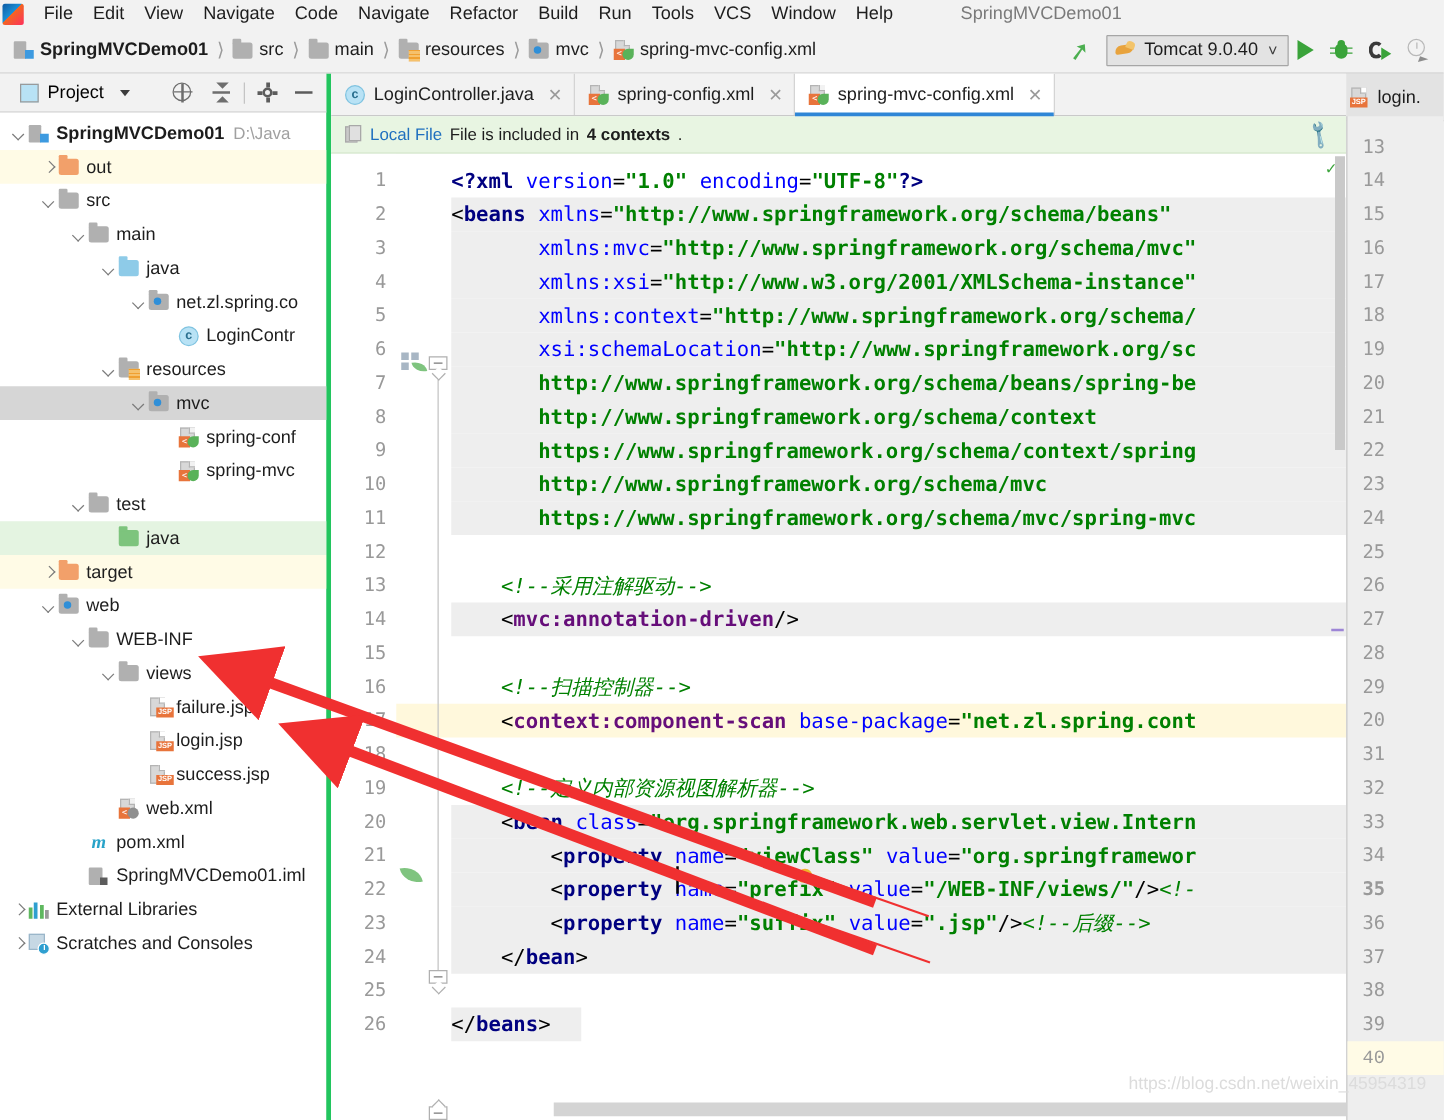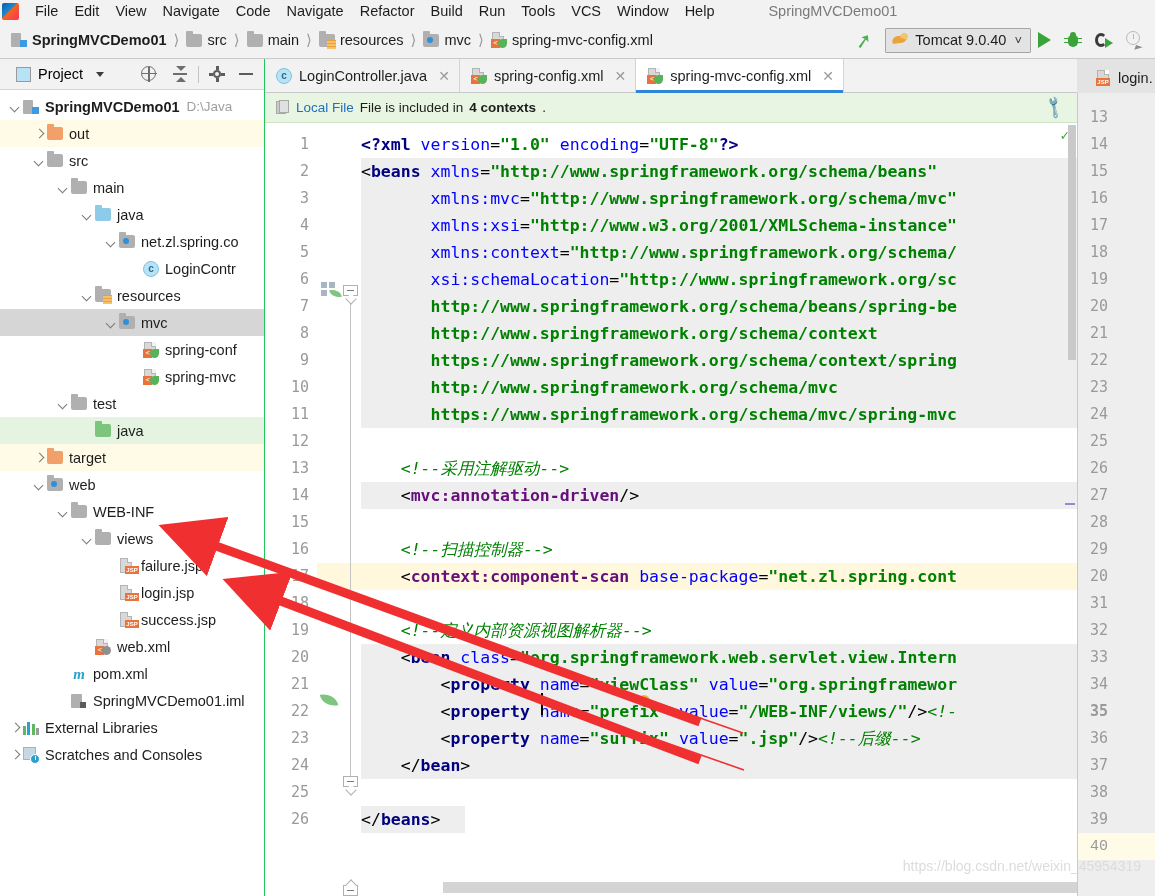--- a/index.html
+++ b/index.html
@@ -123,21 +123,21 @@
   .cov-ic .t { position:absolute; right:-1px; bottom:1px; width:0; height:0; border-left:8px solid #3aa33a; border-top:5px solid transparent; border-bottom:5px solid transparent;}
   .clock-ic { width:18px; height:18px; position:relative; opacity:.55;}
   .clock-ic .r { position:absolute; left:0; top:0; width:14px; height:14px; border:1.6px solid #8a8a8a; border-radius:50%;}
   .clock-ic .h1 { position:absolute; left:6.6px; top:3px; width:1.4px; height:5px; background:#8a8a8a;}
   .cursor-arrow { position:absolute; right:2px; bottom:-2px; width:0;height:0;
      border-left:7px solid #3a3a3a; border-bottom:5px solid transparent; transform:rotate(20deg);}
 
   
   .proj-panel {
     position:absolute; left:0; top:59px; width:265px; height:837px; background:#fff;
-    border-right:1px solid #22c55e;
+    border-right:4px solid #22c55e;
   }
   .proj-header {
     height:31px; background:#f2f2f2; border-bottom:1px solid #d6d6d6;
     display:flex; align-items:center; padding:0 4px 0 16px; gap:0; font-size:14.5px;
   }
   .proj-title { display:flex; align-items:center; gap:7px; padding-right:4px;}
   .proj-sq { width:15px; height:15px; border:1.5px solid #9a9a9a; background:#b8e2f5; }
   .caretdown { width:0;height:0;border-left:4.5px solid transparent;border-right:4.5px solid transparent;border-top:5px solid #3c3c3c; margin-left:6px;}
   .ph-tools { margin-left:auto; display:flex; align-items:center; gap:0; }
   .ph-tools .b { padding:0 7px; display:flex; align-items:center; }
@@ -215,21 +215,21 @@
   .t-comment { color:#008000; font-style:italic; }
   .t-pink { color:#660e7a; font-weight:bold; }
 
   .scroll-v { position:absolute; right:0; top:0; width:10px; height:100%; }
   .scroll-v .thumb { position:absolute; right:1px; width:8px; background:#c9c9c9; border-radius:0;}
   .scroll-h { position:absolute; left:96px; bottom:3px; height:11px; right:14px;}
   .scroll-h .thumb { position:absolute; left:0; height:11px; background:#d4d4d4;}
 
   
   .right-editor { position:absolute; left:1077px; top:59px; width:78px; height:837px; background:#eeeeee; }
-  .right-tabs { height:38px; background:#e3e3e3; display:flex; align-items:center; gap:6px; padding-left:19px;
+  .right-tabs { height:38px; background:#e3e3e3; display:flex; align-items:center; gap:6px; padding-left:3px;
      font-size:14.5px; border-bottom:1px solid #c9c9c9; color:#1d1d1d; overflow:hidden; white-space:nowrap;}
   .right-gutter { position:absolute; left:0; top:34px; width:78px; bottom:0; background:#eeeeee; border-left:1px solid #c9c9c9;}
   .right-gutter .rn { position:absolute; left:12px; font-size:15px; color:#999; height:27px; line-height:27px;
      font-family:"DejaVu Sans Mono", monospace;}
   .right-gutter .rn.cur { background:#fffbe6; left:0; width:92px; padding-left:12px;font-family:Liberation Mono, monospace;}
 
   
   .overlay { position:absolute; left:0; top:0; width:1155px; height:896px; pointer-events:none; }
 
   .watermark { position:absolute; right:14px; bottom:22px; color:#dcdcdc; font-size:14px;

